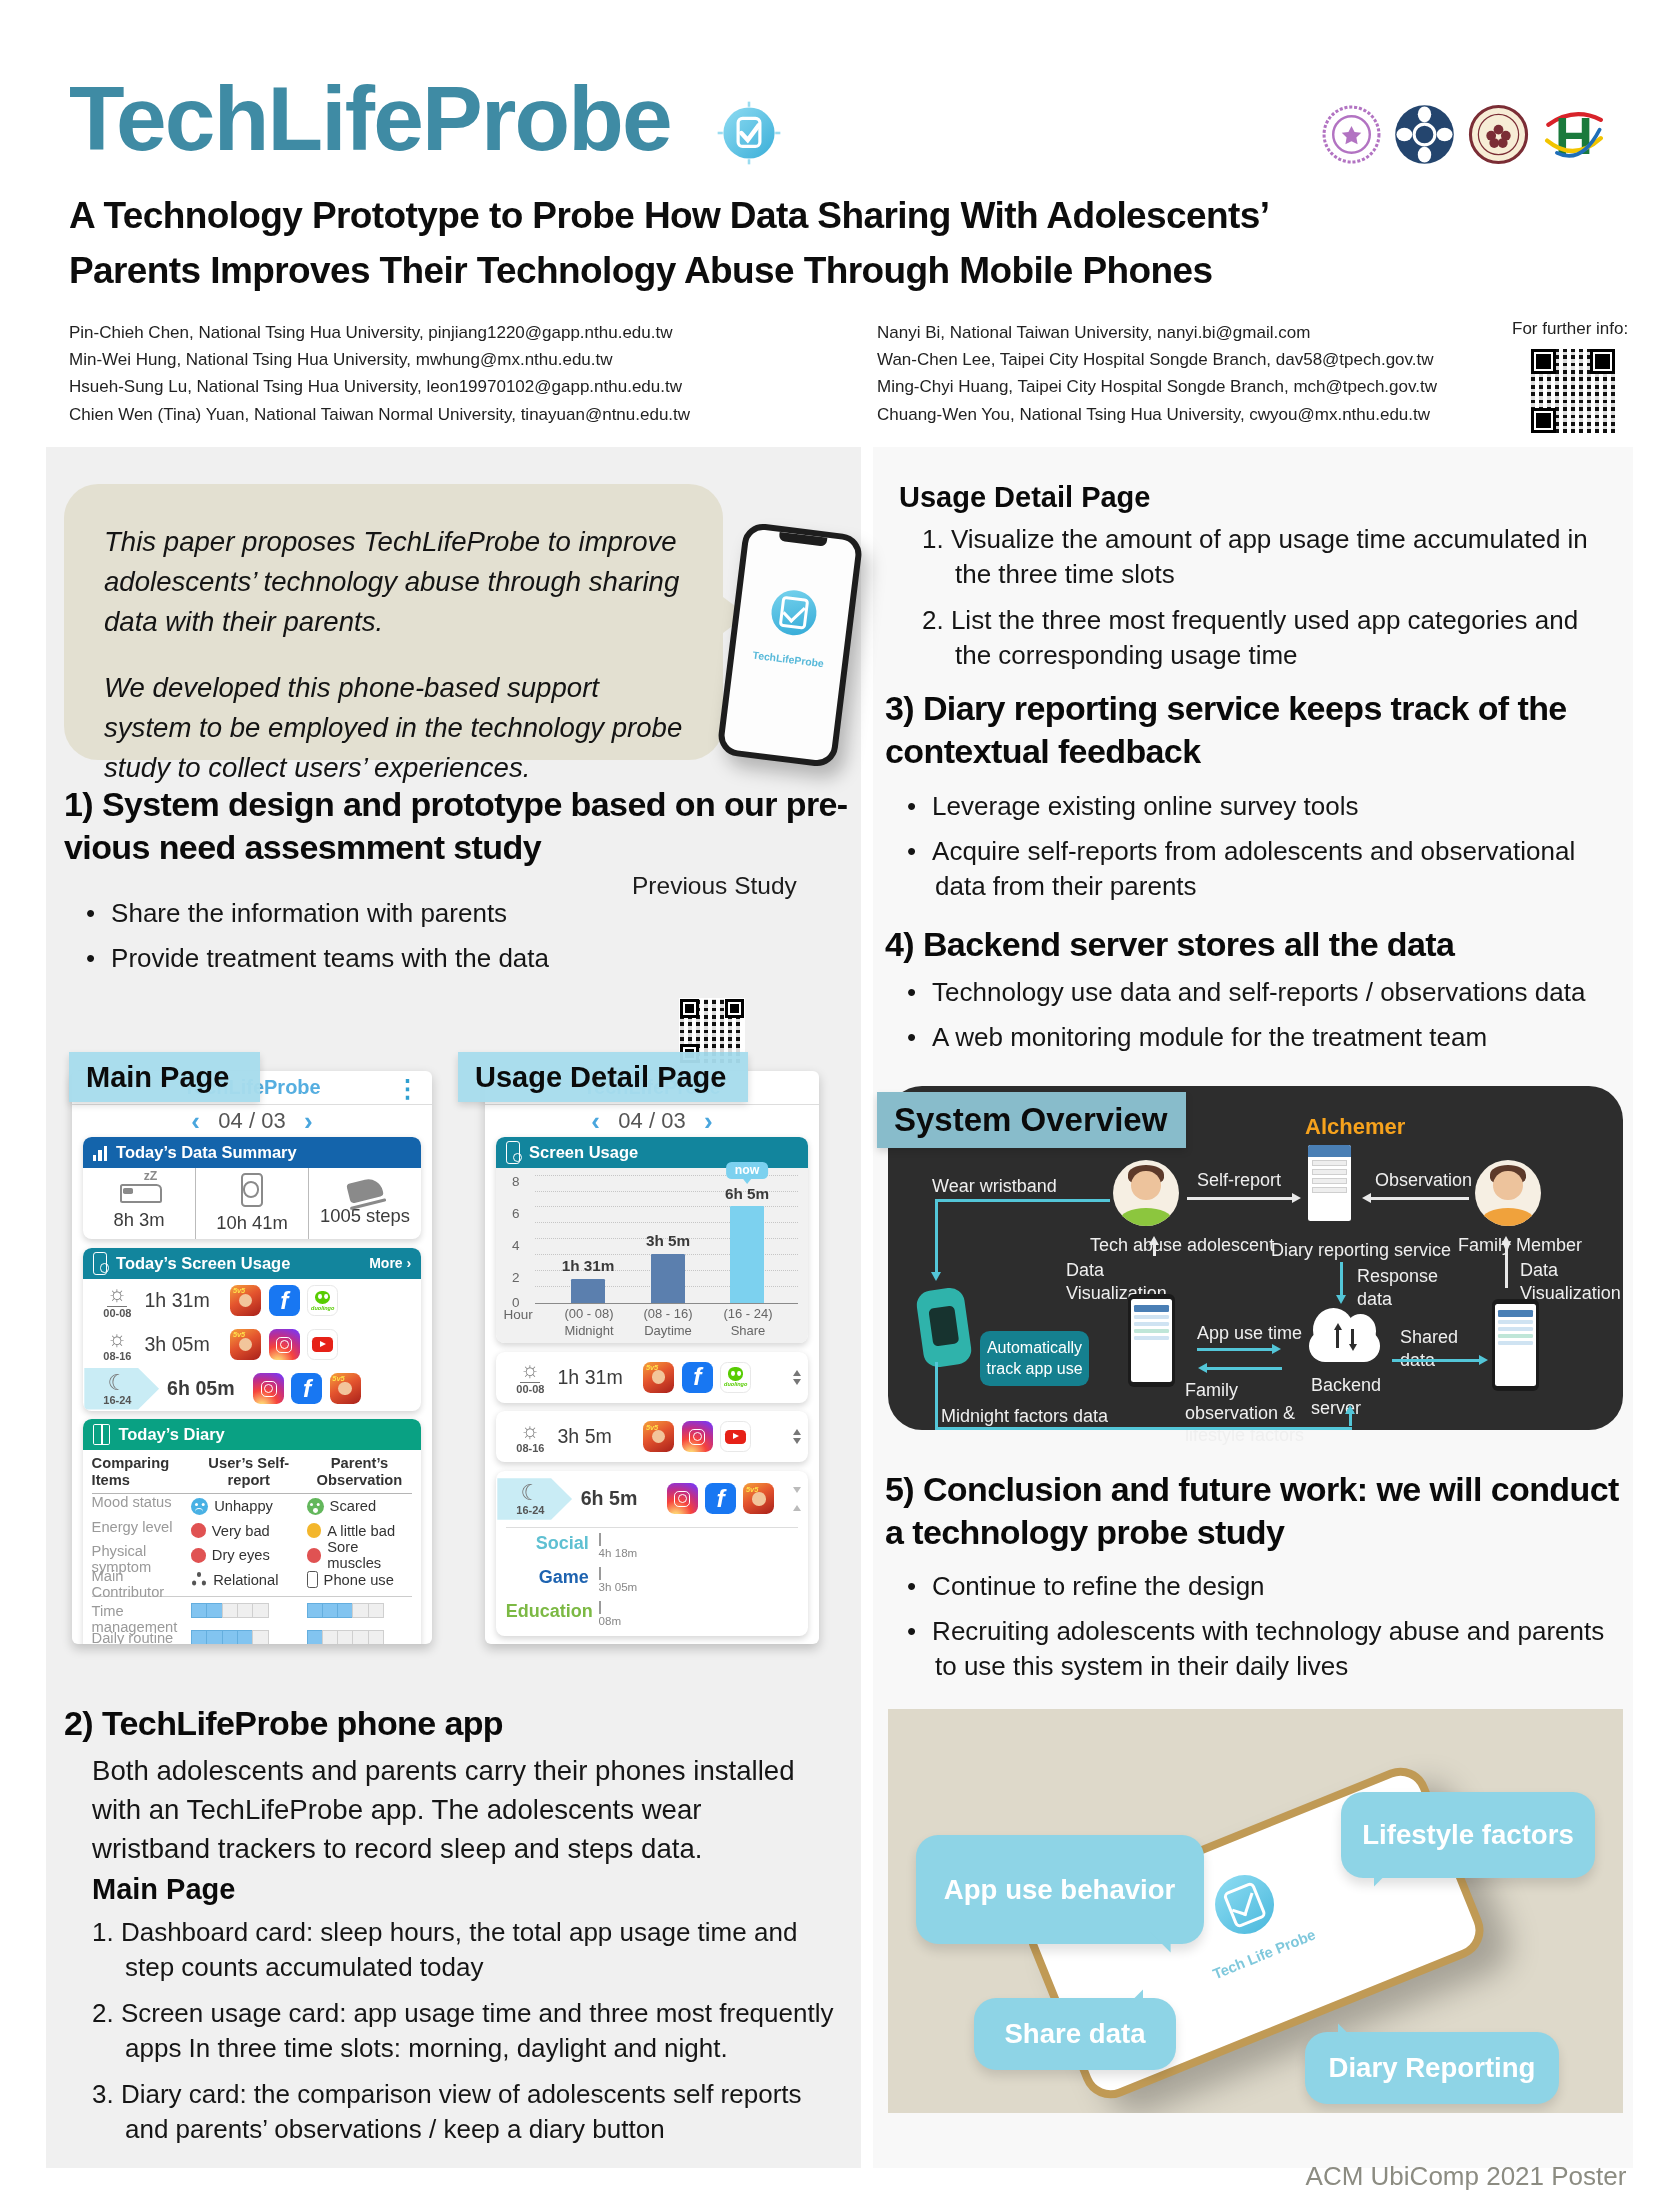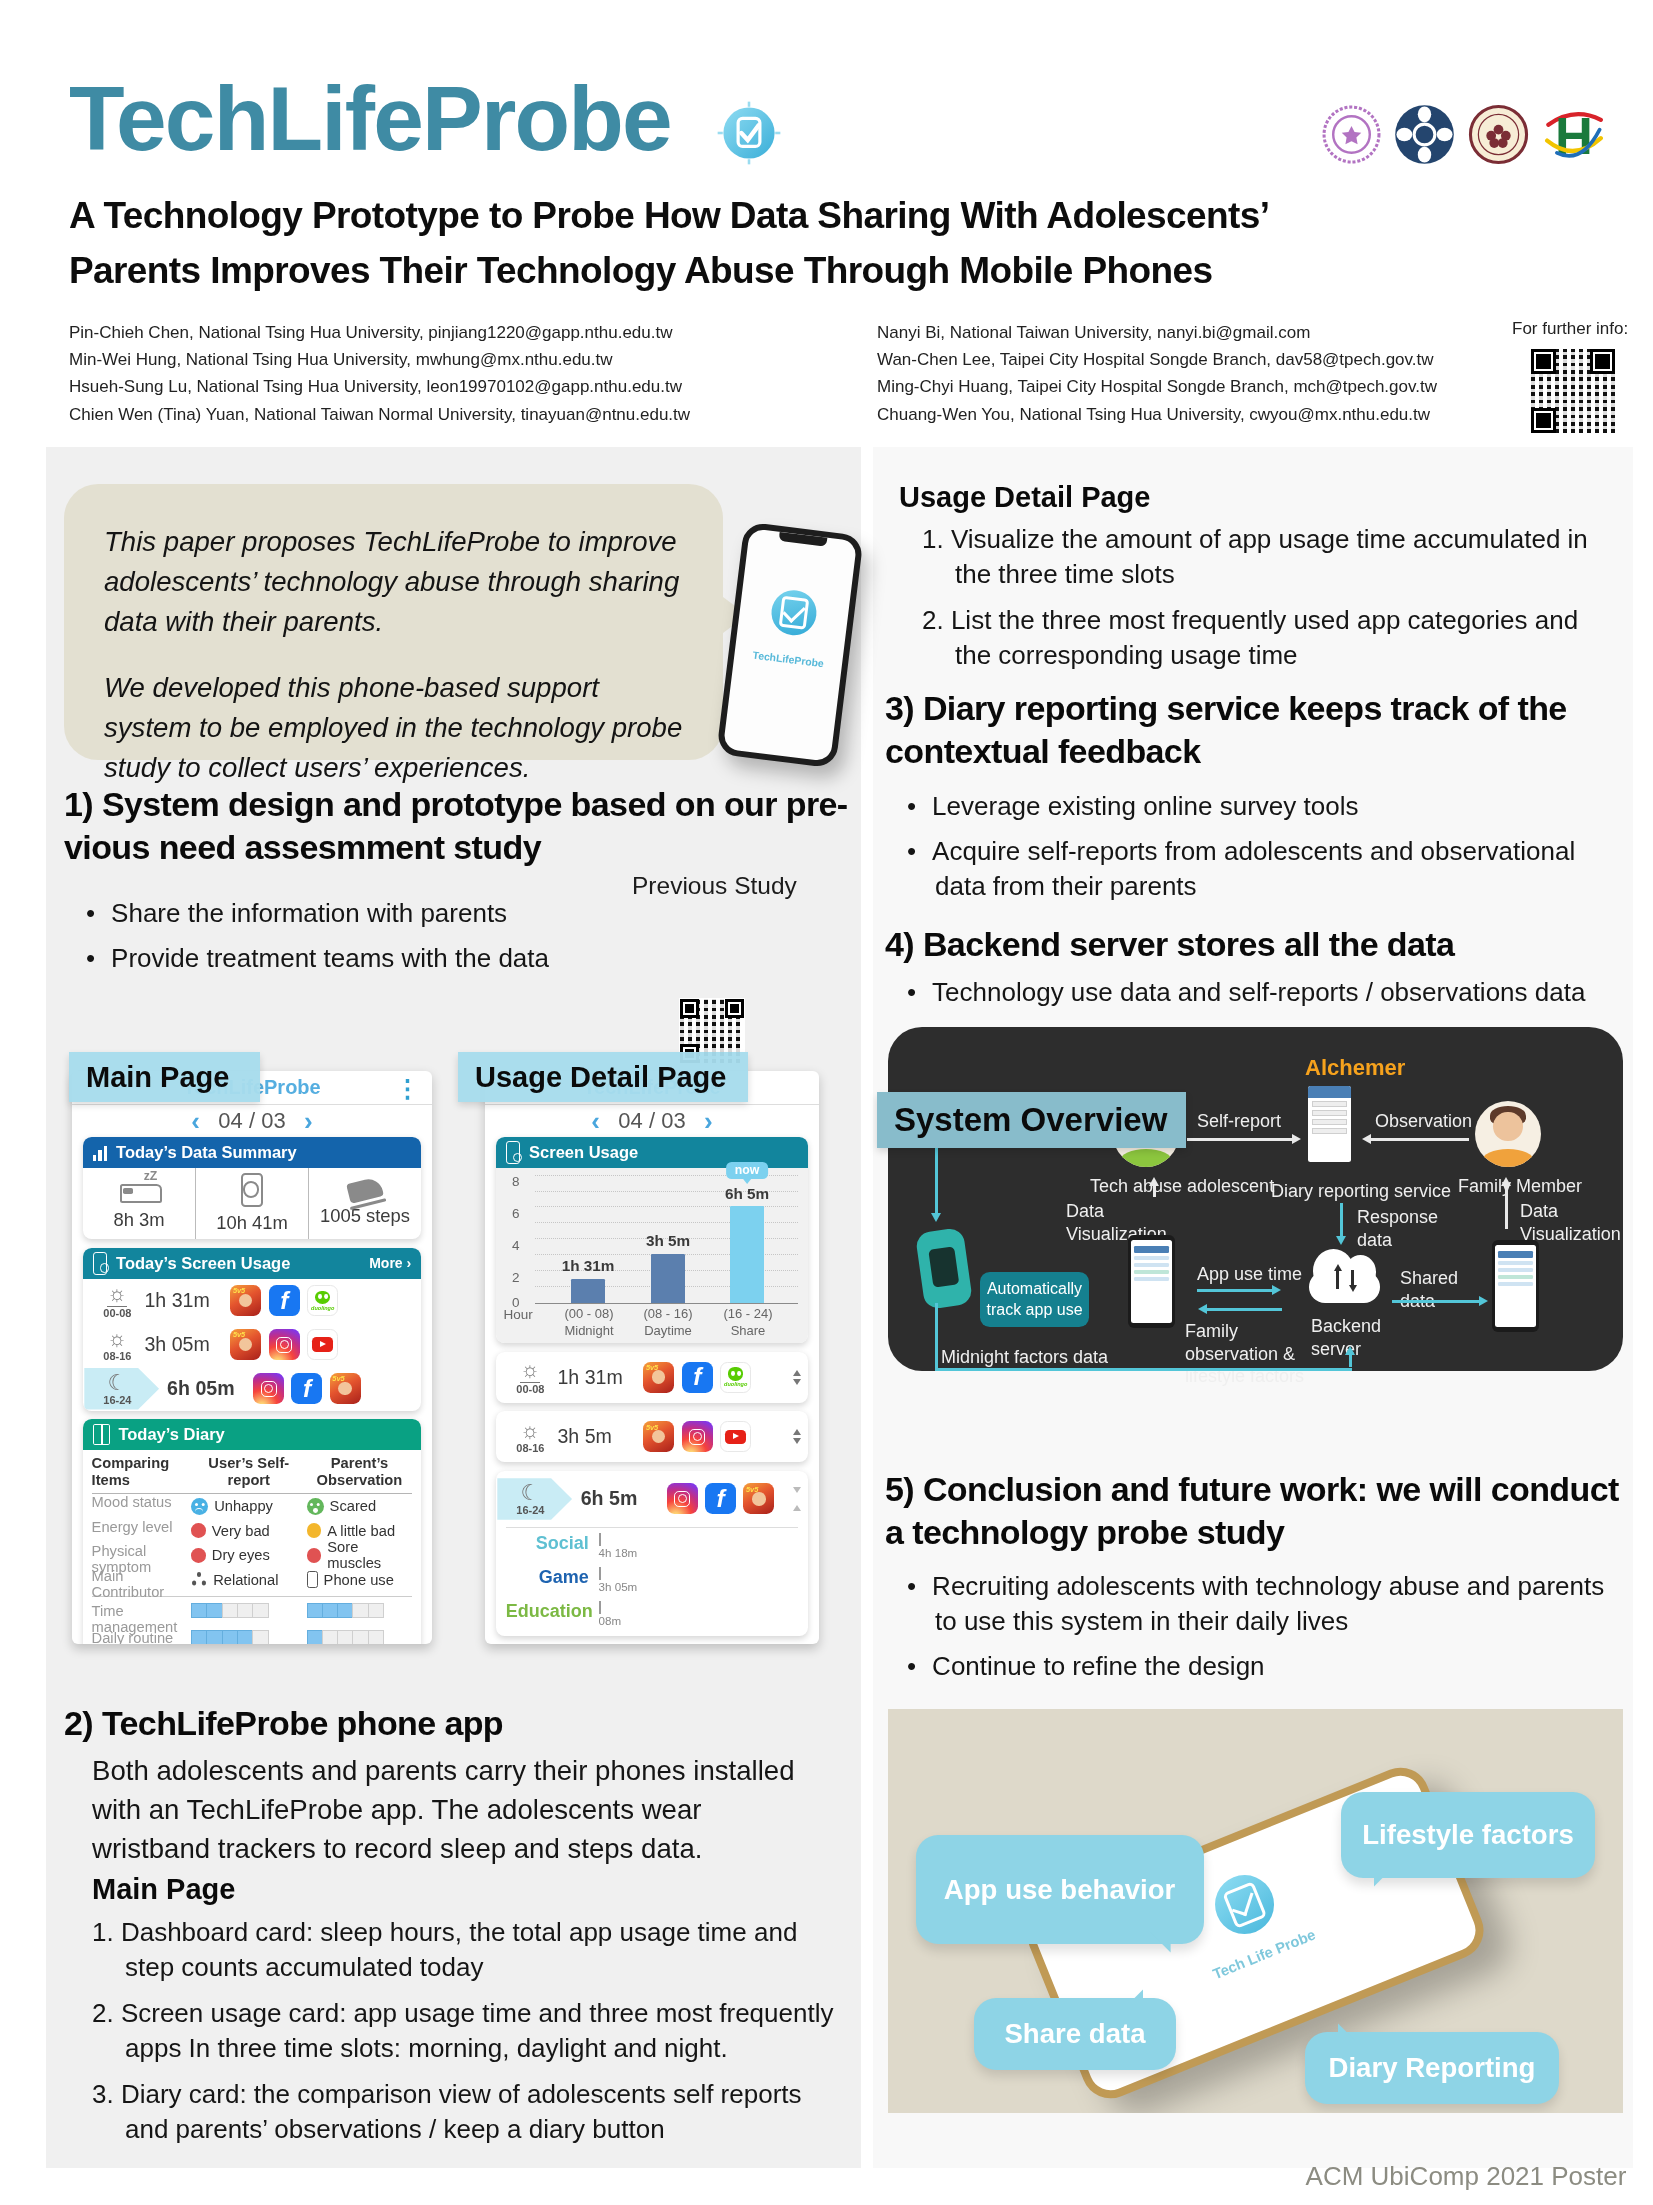--- a/index.html
+++ b/index.html
@@ -158,21 +158,21 @@
   .catrow{display:flex;align-items:flex-start;padding:0 9.8px;height:34px}
   .catname{width:83px;text-align:right;margin-right:9.8px;font-size:18px;font-weight:700;line-height:1}
   .catname.social{color:#5fc0d2}.catname.game{color:#1e63b0}.catname.edu{color:#7cb944}
   .track{position:relative;width:178px;height:14.7px;border:1.2px solid #9a9a9a;background:#fff}
   .track .fill{height:100%}
   .track::after{content:"";position:absolute;inset:0;background:repeating-linear-gradient(90deg,transparent 0 18.4px,#9a9a9a 18.4px 19.6px)}
   .fill.social{background:#8fd0db}.fill.game{background:#1258a8}.fill.edu{background:#7cb944;min-width:3.7px}
   .cattime{font-size:11.6px;color:#888;margin-top:1.2px}
 
   
-  .ovbox{left:888px;top:1027px;width:735px;height:344px;background:#2d2d2d;border-radius:34px}
+  .ovbox{left:888px;top:1086px;width:735px;height:344px;background:#2d2d2d;border-radius:34px}
   .ovtab{left:877px;top:1092px;width:309px;height:56px;background:#88bccb;font-size:33px}
   .ovtxt{position:absolute;color:#efefef;font-size:18px;line-height:1.25}
   .alch{position:absolute;font-size:22px;font-weight:700;color:#f6a21d}
   .form{position:absolute;background:#fff;border-radius:2.5px;overflow:hidden}
   .form .fh{height:16%;background:#4a7fb5}
   .form .fl{height:8%;background:#eee;border:0.6px solid #cfcfcf;margin:7% 9% 0}
   .avatar{position:absolute;border-radius:50%;background:#f6efe3;overflow:hidden}
   .avatar .hair{position:absolute;width:56%;height:30%;left:22%;top:8%;background:#5d3a2a;border-radius:50% 50% 40% 40%}
   .avatar .head{position:absolute;width:44%;height:44%;left:28%;top:16%;background:#edc39c;border-radius:50%}
   .avatar .bodyp{position:absolute;width:78%;height:36%;left:11%;bottom:-8%;border-radius:50% 50% 0 0}
@@ -799,22 +799,22 @@
     <div class="arr h teal" style="left:47px;top:341px;width:417px"></div>
     <div class="arr v teal hu" style="left:461px;top:323px;height:17px"></div>
   </div>
   <div class="abs tab ovtab">System Overview</div>
 
   <div class="abs h-sec" style="left:885px;top:1468px;width:741px">
     <div>5) Conclusion and future work: we will conduct</div>
     <div>a technology probe study</div>
   </div>
   <div class="abs" style="left:907px;top:1569px;width:711px">
+    <div class="b">Continue to refine the design</div>
     <div class="b">Recruiting adolescents with technology abuse and parents to use this system in their daily lives</div>
-    <div class="b">Continue to refine the design</div>
   </div>
 
   <div class="abs promo">
     <div class="promo-phone">
       <div class="promo-logo"></div>
       <div class="ptxt">Tech Life Probe</div>
     </div>
     <div class="bub tail-br" style="left:27.6px;top:126px;width:288px;height:109px">App use behavior</div>
     <div class="bub tail-bl" style="left:453px;top:83px;width:254px;height:86px">Lifestyle factors</div>
     <div class="bub tail-tr" style="left:86px;top:289px;width:202px;height:72px">Share data</div>

